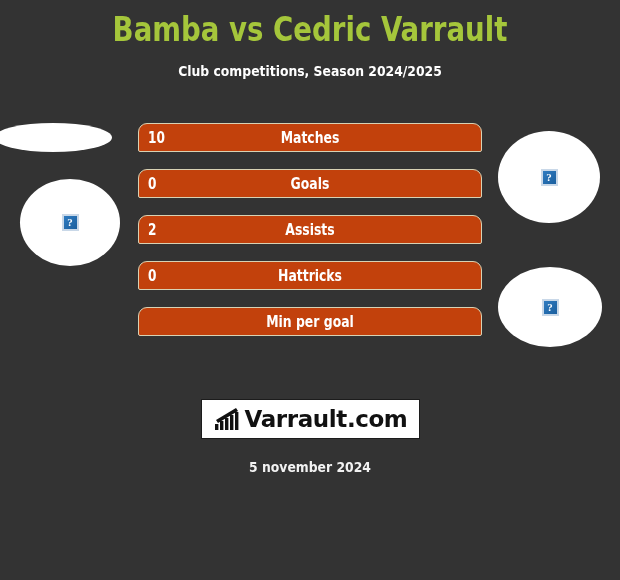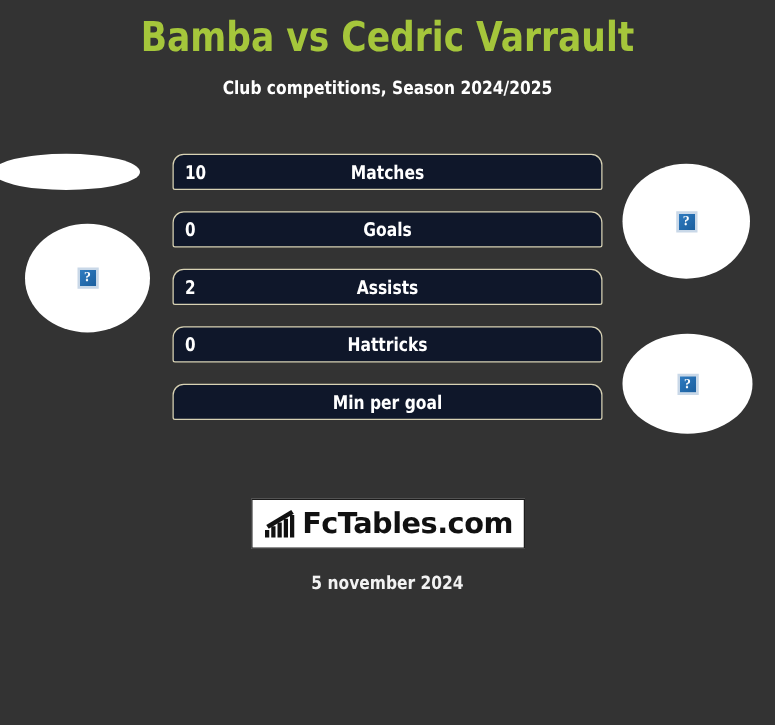--- a/index.html
+++ b/index.html
@@ -72,21 +72,21 @@
   .bars {
     position: absolute;
     left: 138px;
     top: 123px;
     width: 344px;
   }
   .bar {
     position: relative;
     height: 29px;
     margin-bottom: 17px;
-    background: #0f172a;
+    background: #c2410c;
     border: 1px solid #d8d2b4;
     border-radius: 9px 9px 2px 2px;
     box-sizing: border-box;
   }
   .bar:last-child { margin-bottom: 0; }
   .bar-value {
     position: absolute;
     left: 9px;
     top: 0;
     height: 29px;
@@ -238,18 +238,18 @@
 
   <div class="logo">
     <svg class="logo-icon" viewBox="0 0 26 24">
       <polygon points="2,13 22,1 24,4 4,16" fill="#111111"></polygon>
       <rect x="1" y="17" width="3.4" height="6" fill="#111111"></rect>
       <rect x="6" y="14" width="3.4" height="9" fill="#111111"></rect>
       <rect x="11" y="11" width="3.4" height="12" fill="#111111"></rect>
       <rect x="16" y="8" width="3.4" height="15" fill="#111111"></rect>
       <rect x="21" y="5" width="3.4" height="18" fill="#111111"></rect>
     </svg>
-    <span class="logo-text">FcTables.com</span>
+    <span class="logo-text">Varrault.com</span>
   </div>
 
   <div class="date">5 november 2024</div>
 
 </div>
 
 </body></html>

